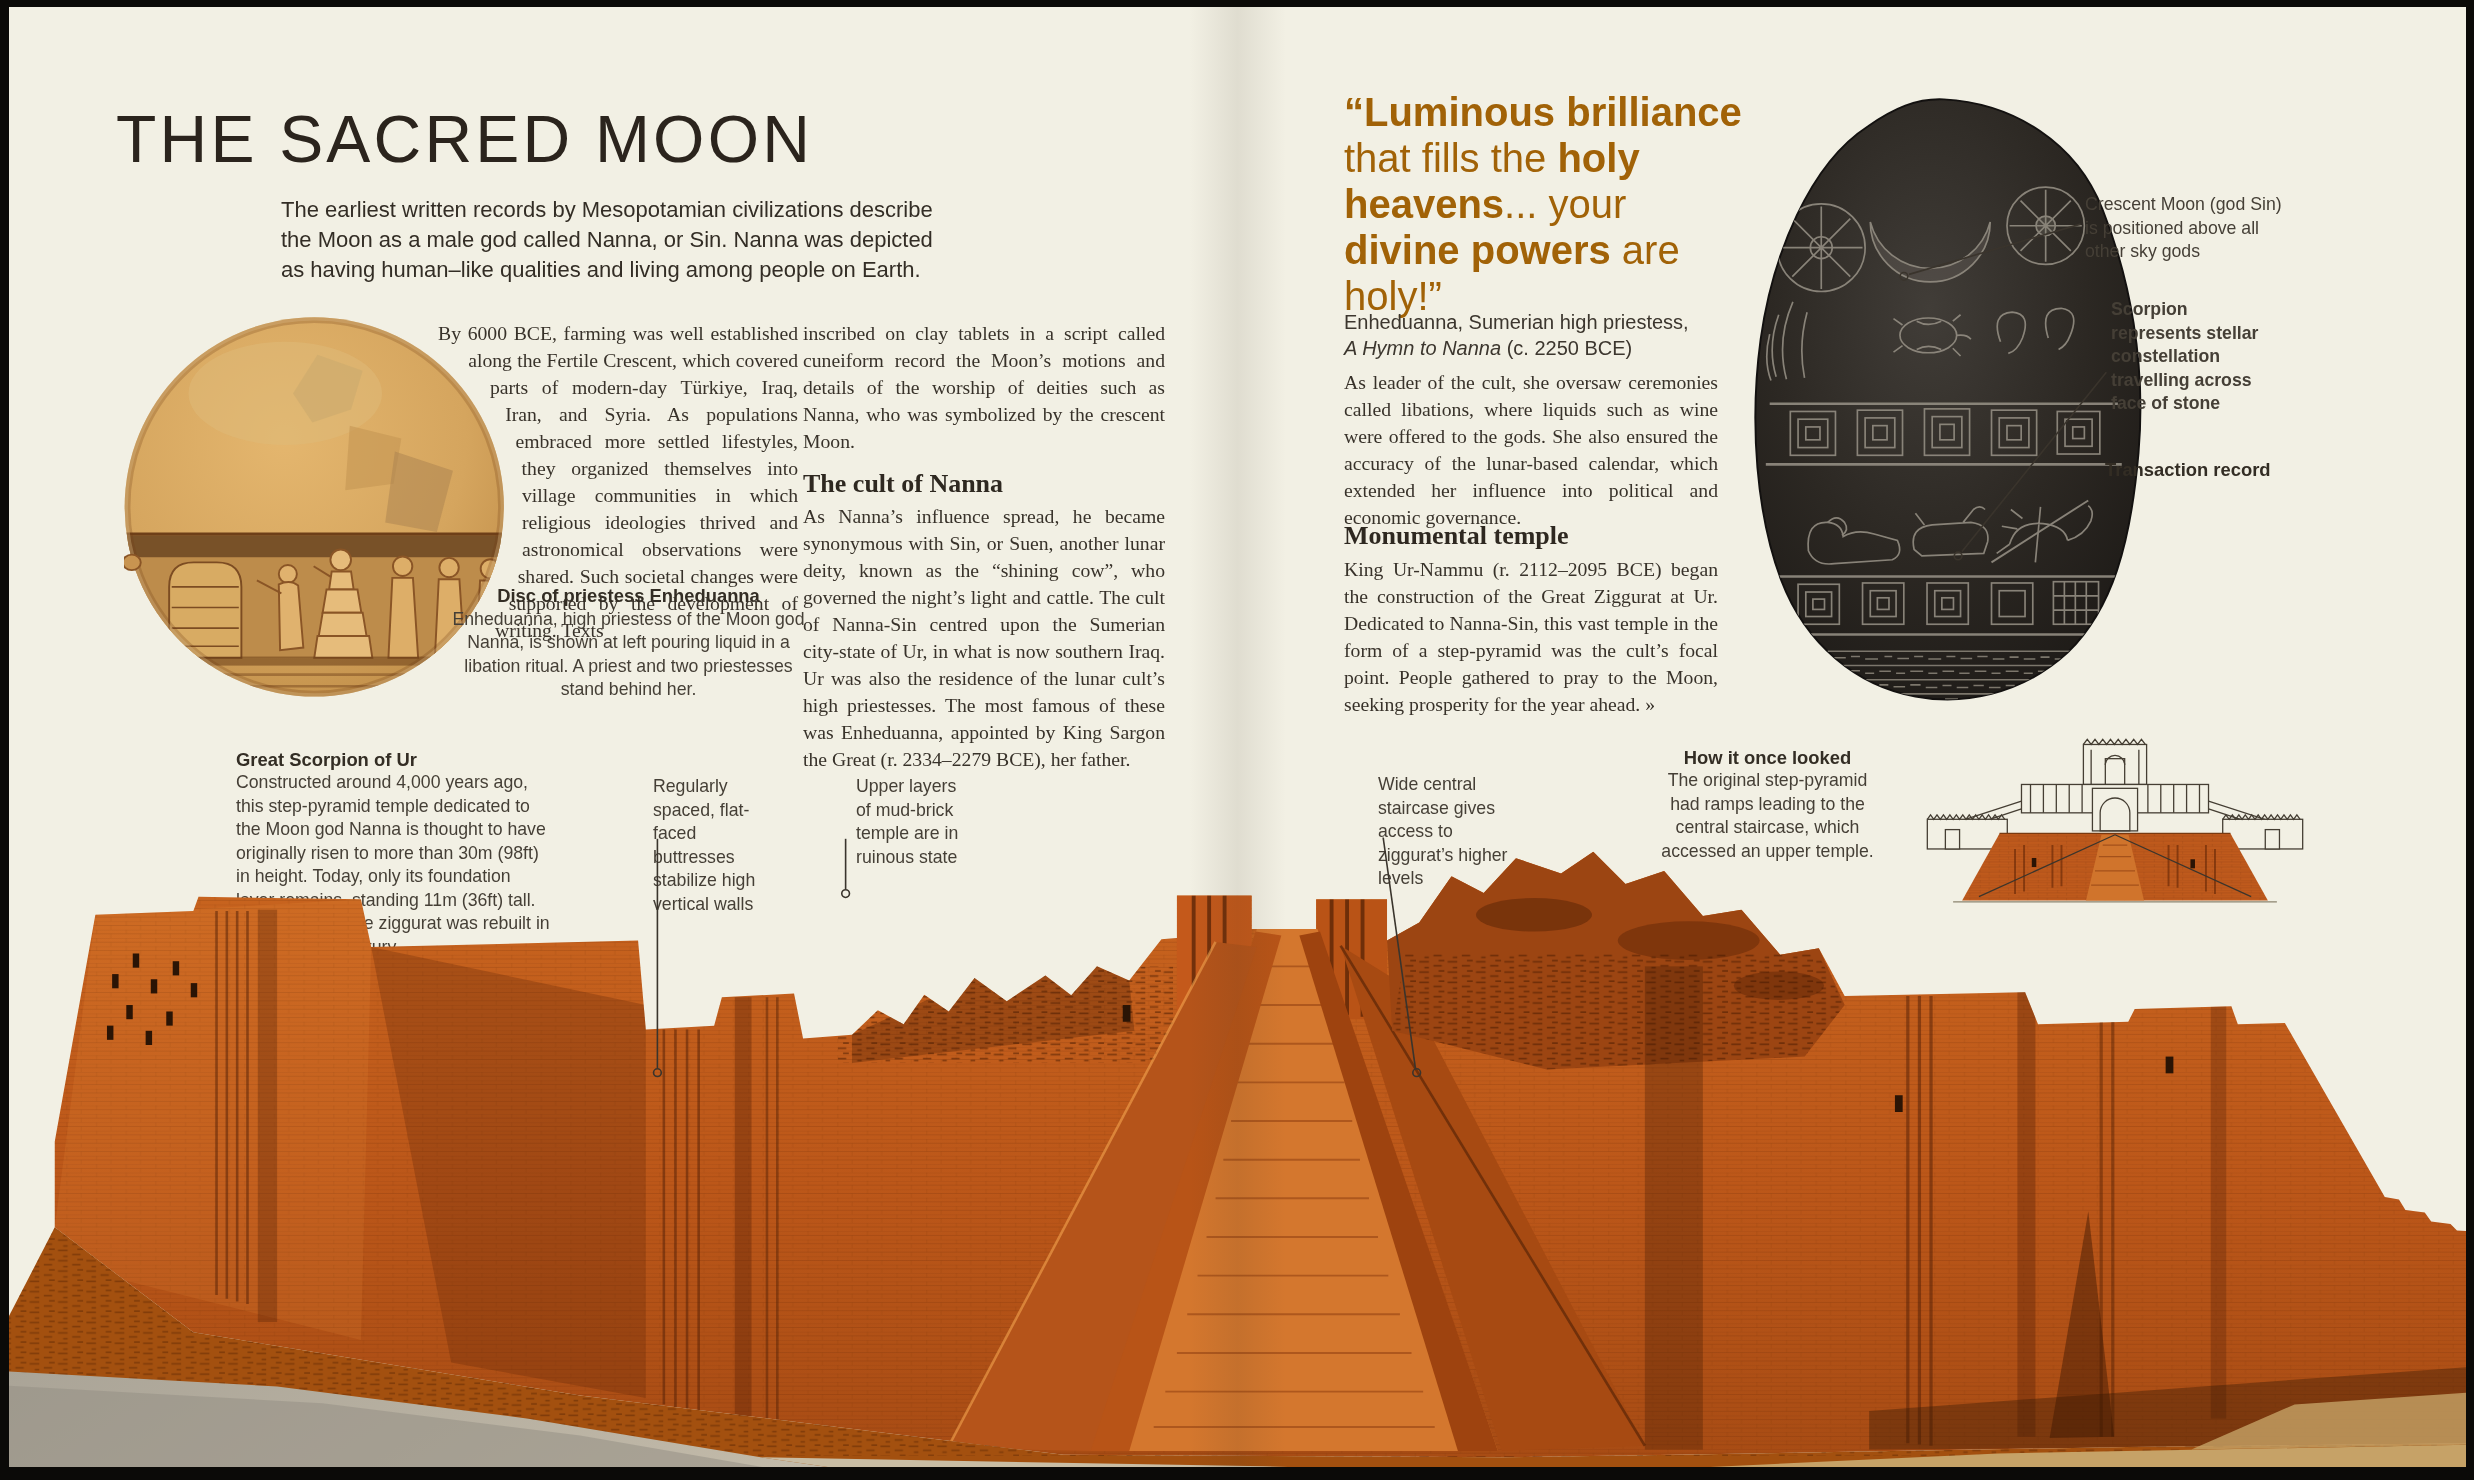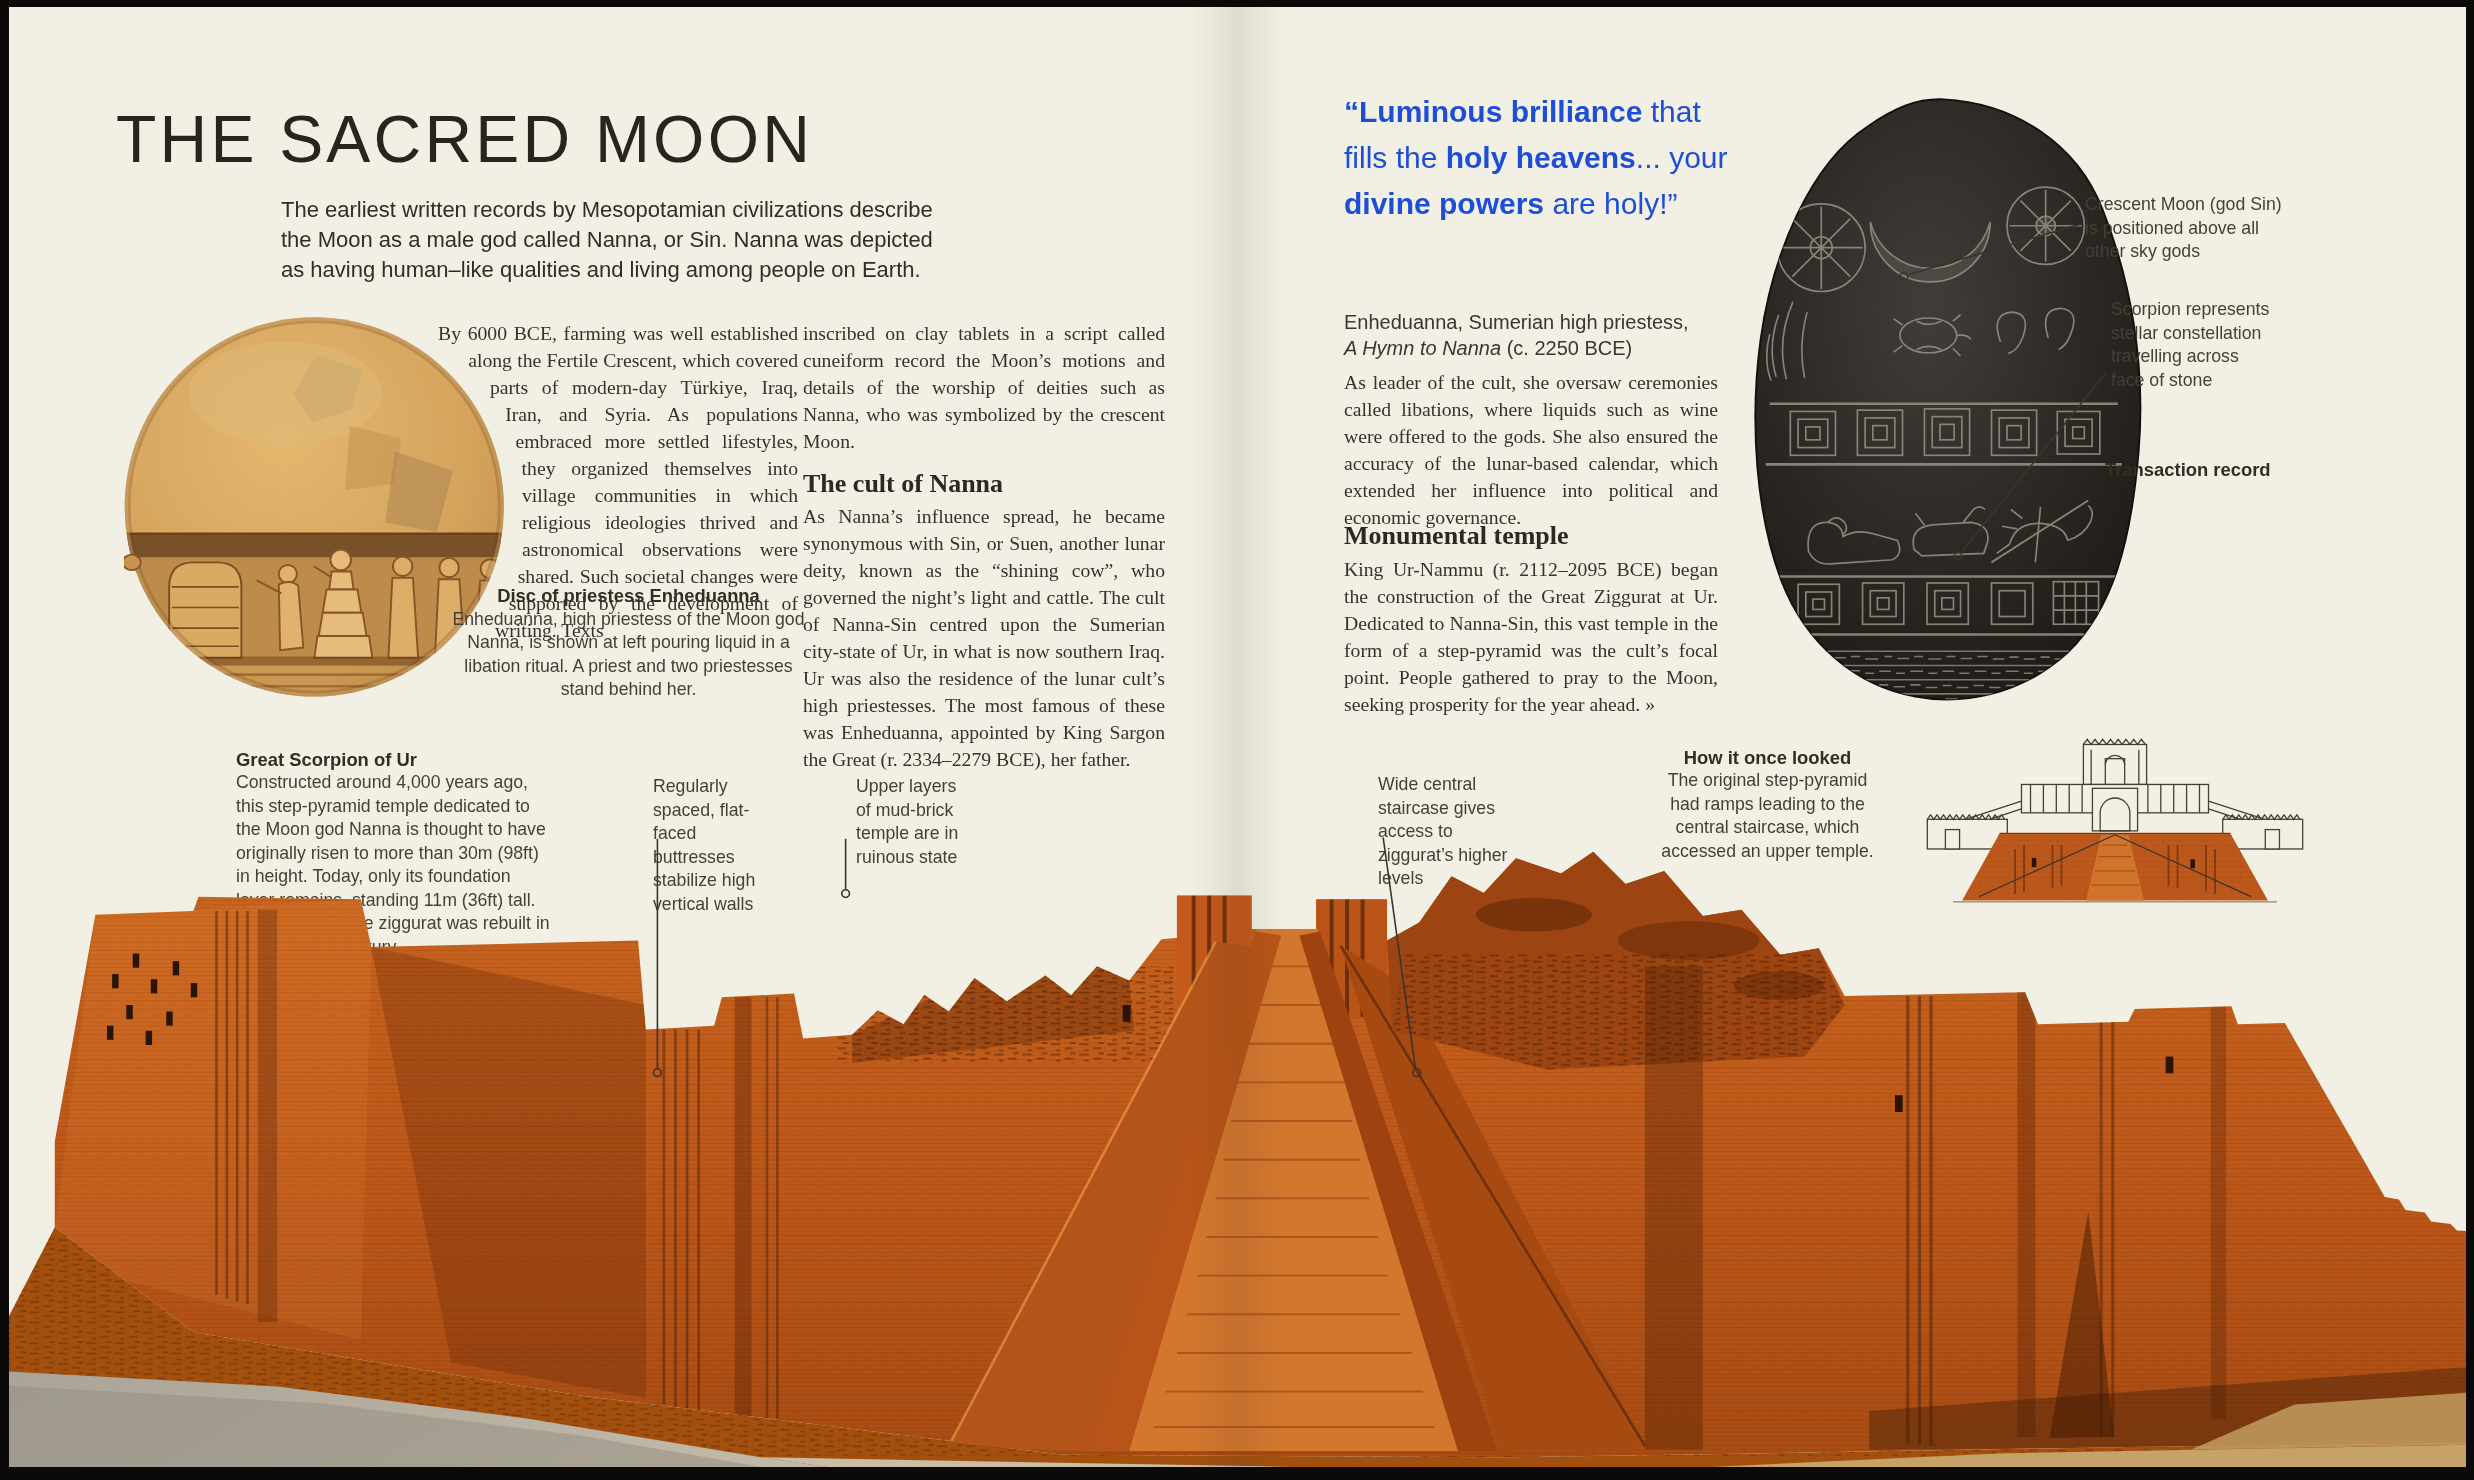--- a/index.html
+++ b/index.html
@@ -8,21 +8,21 @@
   #page{position:absolute;left:9px;top:7px;width:2457px;height:1460px;background:#f2f0e4;}
   .abs{position:absolute;}
   
   .title{font-size:66px;font-weight:500;letter-spacing:3.2px;color:#2b241d;white-space:nowrap;}
   .intro{font-size:22px;line-height:30px;font-weight:500;color:#332d25;}
   .serif{font-family:"Liberation Serif",serif;color:#38322a;font-size:19.7px;line-height:27px;
          text-align:justify;}
   .serif p{margin:0;}
   .shead{font-family:"Liberation Serif",serif;font-weight:700;color:#2e2820;font-size:26px;
          line-height:30px;margin:0;}
-  .quote{font-size:30px;line-height:46px;color:#1d4ed8;}
+  .quote{font-size:40px;line-height:46px;color:#a16207;}
   .q-b{font-weight:700;}
   .attr{font-size:20px;line-height:26.4px;color:#3c362e;}
   .ann{font-size:17.7px;line-height:23.5px;color:#453f36;}
   .cap-h{font-weight:700;font-size:18.4px;color:#332d24;}
   .r{text-align:center;}
   .c{text-align:center;}
   
   .disc-shape{float:left;width:84px;height:387px;
               shape-outside:circle(201px at -115px 193px);}
   svg{display:block;}
@@ -213,21 +213,21 @@
           <path d="M160,882 h18 M186,880 h14 M208,884 h20 M238,880 h12 M258,883 h18 M284,880 h14 M306,884 h20 M334,880 h14 M356,883 h18 M382,880 h16 M406,884 h18 M432,881 h14 M454,884 h18 M480,881 h14 M502,884 h20 M530,881 h16 M554,884 h18"></path>
           <path d="M156,904 h16 M180,902 h20 M208,906 h14 M230,903 h18 M256,906 h14 M278,903 h20 M306,906 h14 M328,903 h18 M354,906 h16 M378,903 h18 M404,906 h14 M426,903 h20 M454,906 h14 M476,903 h18 M502,906 h16 M526,903 h18 M552,906 h14"></path>
           <path d="M154,926 h18 M180,924 h14 M202,928 h20 M230,924 h14 M252,927 h18 M278,924 h16 M302,928 h18 M328,925 h14 M350,928 h18 M376,925 h16 M400,928 h18 M426,925 h14 M448,928 h18 M474,925 h16 M498,928 h18 M524,925 h14 M546,928 h18"></path>
           <path d="M162,948 h16 M186,946 h18 M212,949 h14 M234,946 h18 M260,949 h16 M284,946 h18 M310,949 h14 M332,946 h20 M360,949 h14 M382,946 h18 M408,949 h16 M432,946 h18 M458,949 h14 M480,946 h18 M506,949 h16 M530,946 h14"></path>
         </g>
       </g>
     </svg>
   </div>
 
   <div class="abs ann" style="left:2076px;top:186px;width:197px;">Crescent Moon (god Sin) is positioned above all other sky gods</div>
-  <div class="abs ann" style="left:2102px;top:291px;width:161px;">Scorpion represents stellar constellation travelling across face of stone</div>
+  <div class="abs ann" style="left:2102px;top:291px;width:161px;font-weight:bold;">Scorpion represents stellar constellation travelling across face of stone</div>
   <div class="abs ann" style="left:2096px;top:451px;width:213px;">
     <div class="cap-h">Transaction record</div>
   </div>
 
   <div class="abs" style="left:227px;top:742px;width:316px;">
     <div class="cap-h">Great Scorpion of Ur</div>
     <div class="ann">Constructed around 4,000 years ago, this step-pyramid temple dedicated to the Moon god Nanna is thought to have originally risen to more than 30m (98ft) in height. Today, only its foundation layer remains, standing 11m (36ft) tall. The facade of the ziggurat was rebuilt in the late 20th century.</div>
   </div>
 
   <div class="abs ann" style="left:644px;top:768px;width:129px;">Regularly spaced, flat-faced buttresses stabilize high vertical walls</div>

